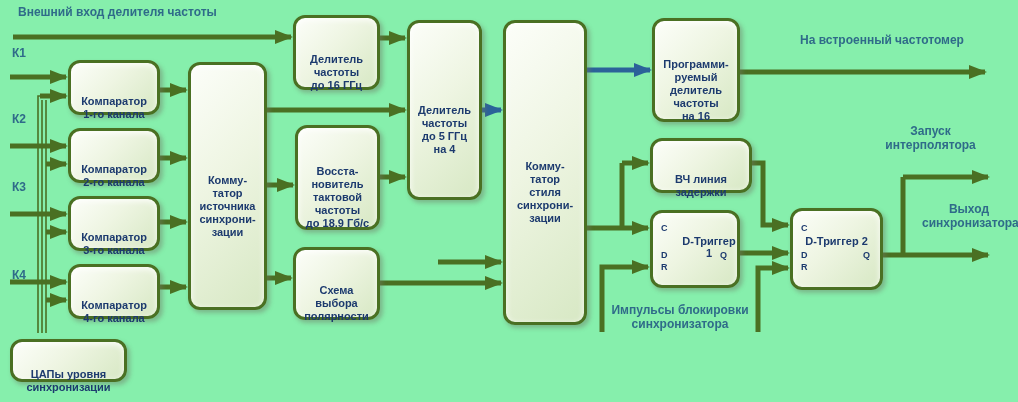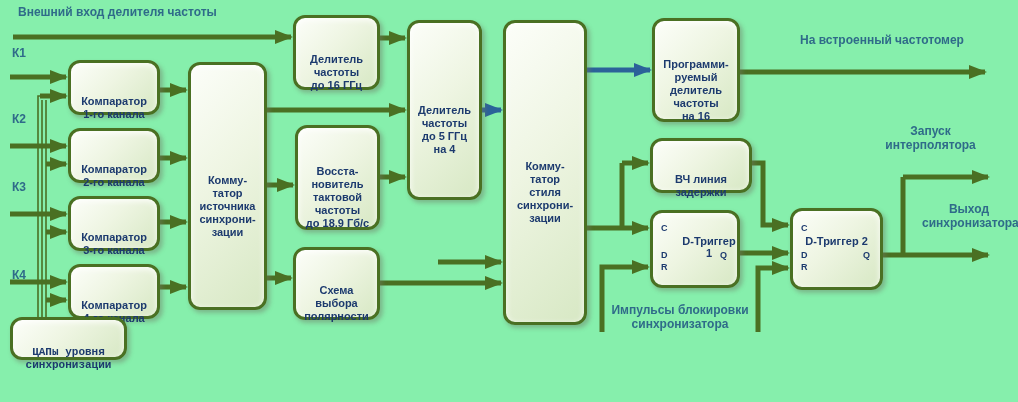--- a/index.html
+++ b/index.html
@@ -136,21 +136,21 @@
 2-го канала</span>
   </div>
   <div class="block" style="left:68px;top:196px;width:92px;height:55px;">
     <span class="block-label">Компаратор
 3-го канала</span>
   </div>
   <div class="block" style="left:68px;top:264px;width:92px;height:55px;">
     <span class="block-label">Компаратор
 4-го канала</span>
   </div>
-  <div class="block" style="left:10px;top:317px;width:117px;height:43px;font-family:Liberation Mono, monospace;">
+  <div class="block" style="left:10px;top:339px;width:117px;height:43px;">
     <span class="block-label">ЦАПы уровня
 синхронизации</span>
   </div>
   <div class="block" style="left:188px;top:62px;width:79px;height:248px;">
     <span class="block-label">Комму-
 татор
 источника
 синхрони-
 зации</span>
   </div>

